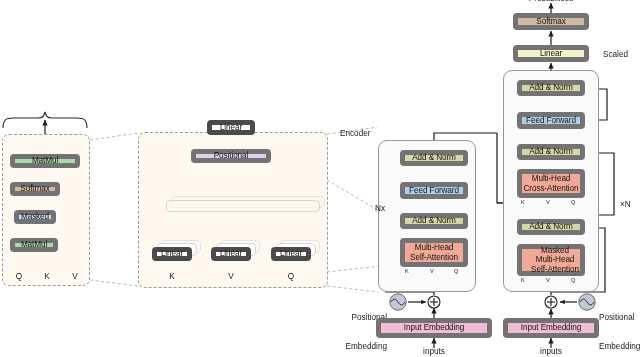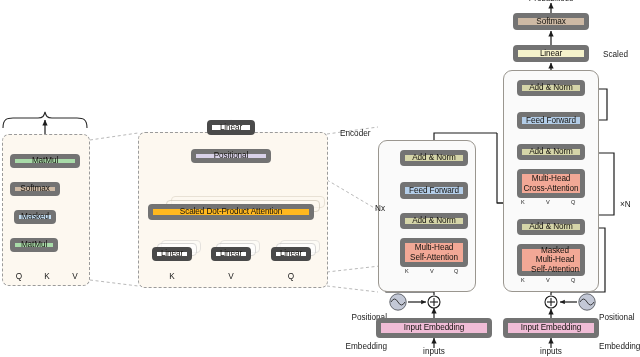--- a/index.html
+++ b/index.html
@@ -192,21 +192,20 @@
   <div class="lbl center" style="left:40px;top:272px;width:14px;">K</div>
   <div class="lbl center" style="left:68px;top:272px;width:14px;">V</div>
 
   <div class="dashbox" style="left:138px;top:132px;width:190px;height:156px;"></div>
 
   <div class="stackghost" style="left:171px;top:196px;width:154px;height:12px;opacity:.45;"></div>
   <div class="stackghost" style="left:166px;top:200px;width:154px;height:12px;opacity:.7;"></div>
 
   <div class="node" style="left:207px;top:120px;width:48px;height:15px;background:#ffffff;border-color:#4a4a4a;">Linear</div>
   <div class="node" style="left:191px;top:149px;width:80px;height:14px;background:#d9d2e9;">Positional</div>
-  <div class="node" style="left:148px;top:204px;width:166px;height:16px;background:#ffb81f;">Scaled Dot-Product Attention</div>
 
   <div class="ghostlin" style="left:161px;top:240px;width:40px;height:13px;opacity:.45;"></div>
   <div class="ghostlin" style="left:157px;top:243px;width:40px;height:13px;opacity:.7;"></div>
   <div class="ghostlin" style="left:220px;top:240px;width:40px;height:13px;opacity:.45;"></div>
   <div class="ghostlin" style="left:216px;top:243px;width:40px;height:13px;opacity:.7;"></div>
   <div class="ghostlin" style="left:280px;top:240px;width:40px;height:13px;opacity:.45;"></div>
   <div class="ghostlin" style="left:276px;top:243px;width:40px;height:13px;opacity:.7;"></div>
 
   <div class="node" style="left:152px;top:247px;width:40px;height:14px;background:#ffffff;border-color:#4a4a4a;">Linear</div>
   <div class="node" style="left:211px;top:247px;width:40px;height:14px;background:#ffffff;border-color:#4a4a4a;">Linear</div>

